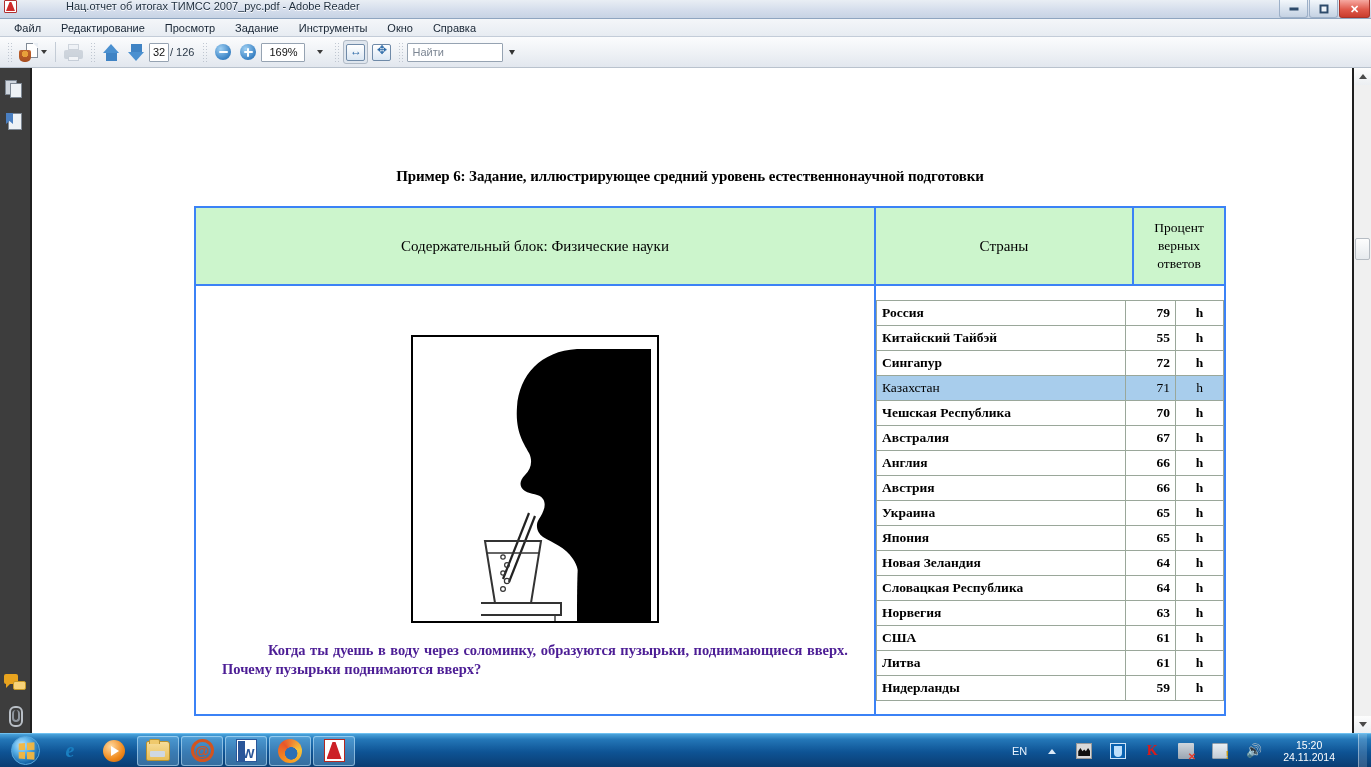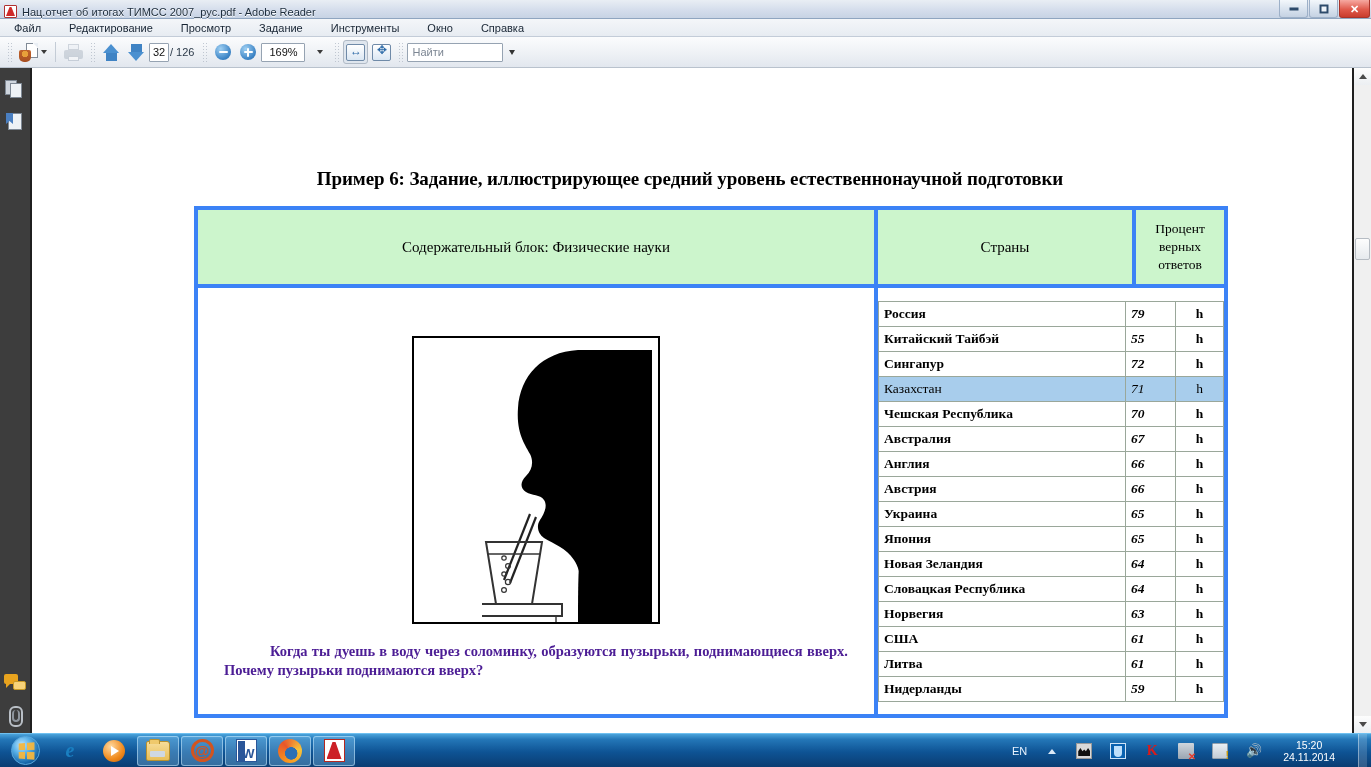--- a/index.html
+++ b/index.html
@@ -10,21 +10,21 @@
   }
 
   
   #app { position:absolute; inset:0; display:flex; flex-direction:column; }
 
   
   .titlebar {
     height:19px; flex:0 0 19px;
     background:linear-gradient(#e9eef4,#d3dceb 60%,#c7d3e4);
     border-bottom:1px solid #8fa5c0;
-    display:flex; align-items:flex-end; position:relative;
+    display:flex; align-items:flex-start; position:relative;gap:44px;
   }
   .title-icon {
     width:13px; height:13px; margin:0 5px 0 4px; flex:0 0 13px;
     background:#ffffff; border:1px solid #b03030; border-radius:1px;
     position:relative;
   }
   .title-icon::after{
     content:""; position:absolute; left:1px; top:1px; right:1px; bottom:1px;
     background:#cf2a2a;
     clip-path:polygon(0 100%,40% 0,60% 0,100% 100%);
@@ -44,21 +44,21 @@
   .winbtn .g { position:absolute; left:50%; top:50%; transform:translate(-50%,-50%); }
   .winbtn .min-g { width:9px; height:3px; background:#2d4a6b; }
   .winbtn .max-g { width:9px; height:9px; border:2px solid #2d4a6b; background:#eef3f9;}
   .winbtn.close .x-g { color:#fff; font-size:11px; font-weight:bold; line-height:1; }
 
   
   .menubar {
     height:18px; flex:0 0 18px;
     background:linear-gradient(#f4f6f9,#e7ecf2);
     border-bottom:1px solid #c3ccd8;
-    display:flex; align-items:center; padding-left:6px; gap:12px;
+    display:flex; align-items:center; padding-left:6px; gap:4px;
   }
   .menu-item {
     font-size:11px; color:#172433; padding:2px 8px; cursor:default; white-space:nowrap;
   }
 
   
   .toolbar {
     height:31px; flex:0 0 31px;
     background:linear-gradient(#fbfcfd,#eef1f5 55%,#e2e7ee);
     border-bottom:1px solid #b9c2cd;
@@ -194,29 +194,29 @@
   .sb-arrow.dn .tri{border-top:5px solid #4a4a4a;}
   .sb-thumb {
     position:absolute; left:1px; width:15px; height:22px; top:170px;
     background:linear-gradient(#fdfdfd,#e6eaee);
     border:1px solid #b6bcc3; border-radius:2px;
   }
 
   
   .doc-title {
     position:absolute; left:0; right:4px; top:100px; text-align:center;
-    font-family:"Liberation Serif", serif; font-weight:bold; font-size:19px;
+    font-family:"Liberation Serif", serif; font-weight:bold; font-size:15px;
     color:#000; letter-spacing:-.1px;
   }
 
   .tbl {
     position:absolute; left:162px; top:138px; width:1030px;
     border-collapse:collapse; table-layout:fixed;
   }
-  .tbl td { border:4px solid #3b82f6; vertical-align:middle; }
+  .tbl td { border:2px solid #3b82f6; vertical-align:middle; }
 
   .hdr-left, .hdr-mid, .hdr-right {
     background:#ccf5cc; font-family:"Liberation Serif", serif; color:#000;
     text-align:center;
   }
   .hdr-left { height:78px; font-size:15px; }
   .hdr-mid  { font-size:15px; }
   .hdr-right{ font-size:13.5px; line-height:1.35; }
 
   .left-cell {
@@ -231,21 +231,21 @@
     color:#4c1d95; line-height:1.25; padding:18px 26px 0 26px; text-align:justify;
   }
   .q-text .ind { display:inline-block; width:46px; }
 
   .right-cell { background:#fff; vertical-align:top; padding:0; }
   .ctbl { width:100%; border-collapse:collapse; table-layout:fixed; }
   .ctbl td {
     border:1px solid #9aa79a; height:25px; font-family:"Liberation Serif", serif;
     font-weight:bold; font-size:13.5px; color:#000; padding:0 5px;
   }
-  .ctbl td.num { text-align:left; width:50px;font-style:italic; }
+  .ctbl td.num { text-align:right; width:50px; }
   .ctbl td.sym { text-align:center; width:48px; }
   .ctbl tr.hl td { background:#a8cdec; font-weight:normal; }
 
   
   .silhouette { position:absolute; right:6px; top:4px; width:170px; height:282px; }
 
   
   .taskbar {
     height:34px; flex:0 0 34px; position:relative;
     background:linear-gradient(#3e9ad6 0%, #1f6cae 14%, #0d4e8c 52%, #0b4versus 52%, #0a3e74 100%);

